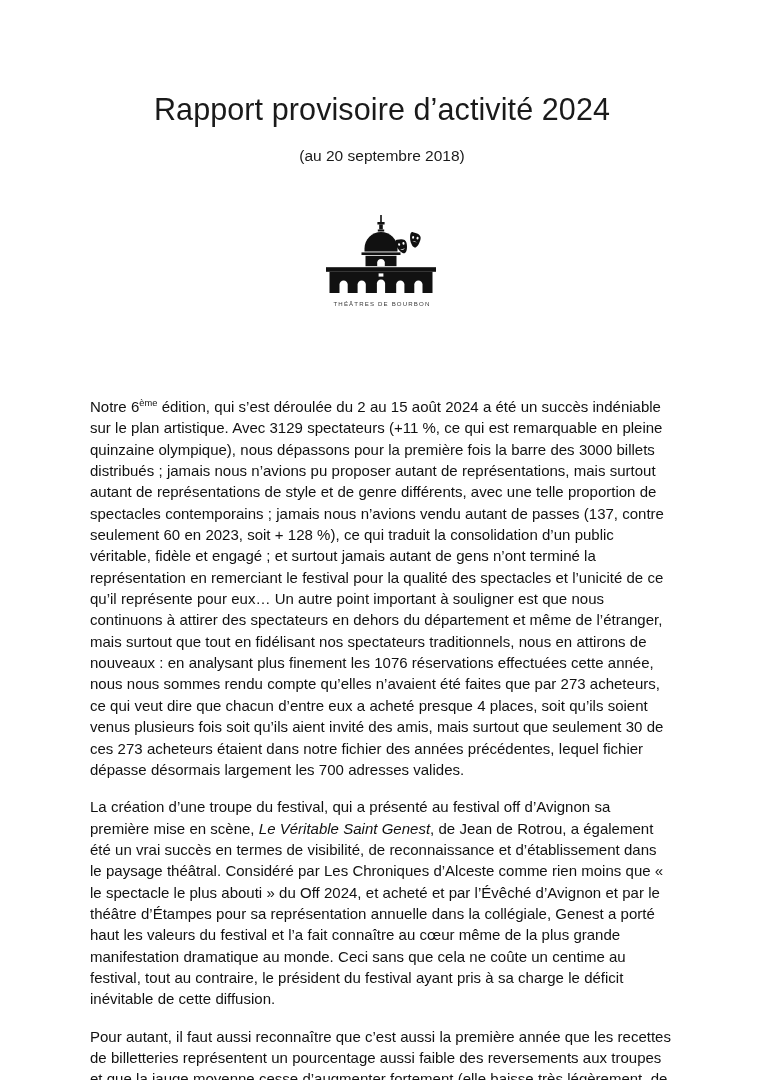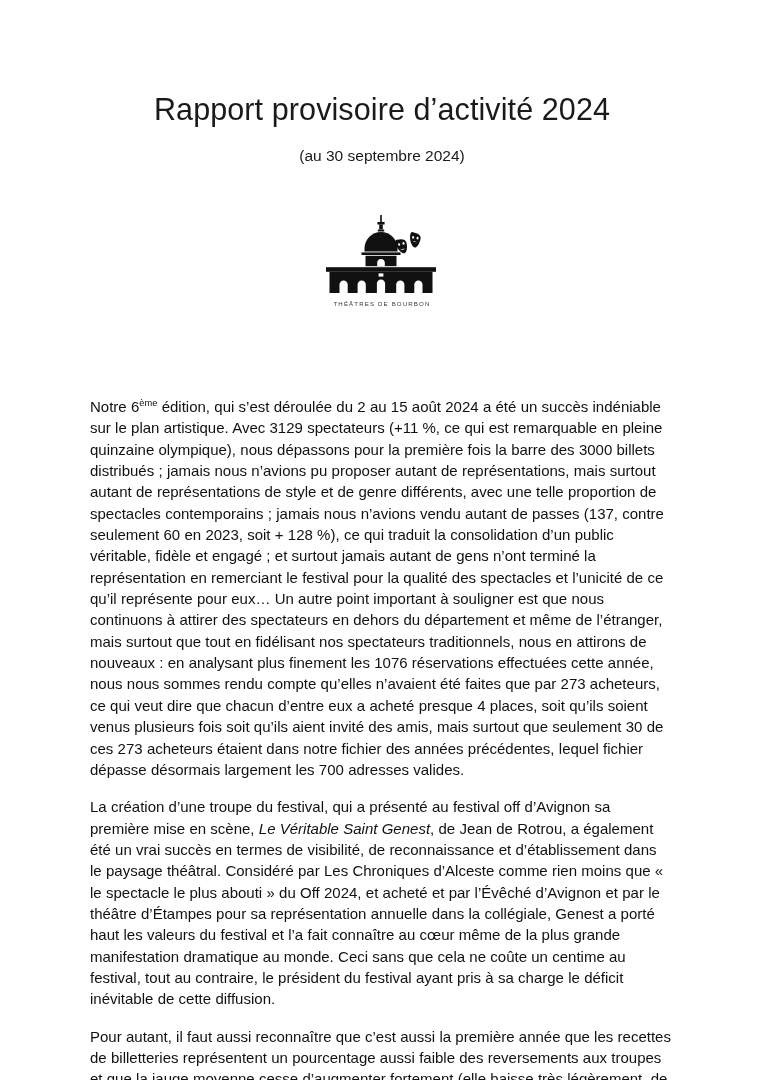--- a/index.html
+++ b/index.html
@@ -74,21 +74,21 @@
   }
   .para i { }
 </style>
 </head>
 <body>
 
 <div class="page">
 
   <div class="title-block">
     <h1 class="doc-title">Rapport provisoire d’activité 2024</h1>
-    <div class="doc-subtitle">(au 30 septembre 2024)</div>
+    <div class="doc-subtitle">(au 20 septembre 2018)</div>
   </div>
 
   <div class="logo-wrap">
     <svg class="logo" viewBox="0 0 124 96" aria-hidden="true">
       <g fill="#111111">
 
         <rect x="60.2" y="2" width="1.6" height="7"></rect>
         <path d="M57.4 9 h7.2 v2.4 h-7.2 z"></path>
         <rect x="59.2" y="11.4" width="3.6" height="5"></rect>
         <path d="M57.8 16.4 h6.4 v2 h-6.4 z"></path>

